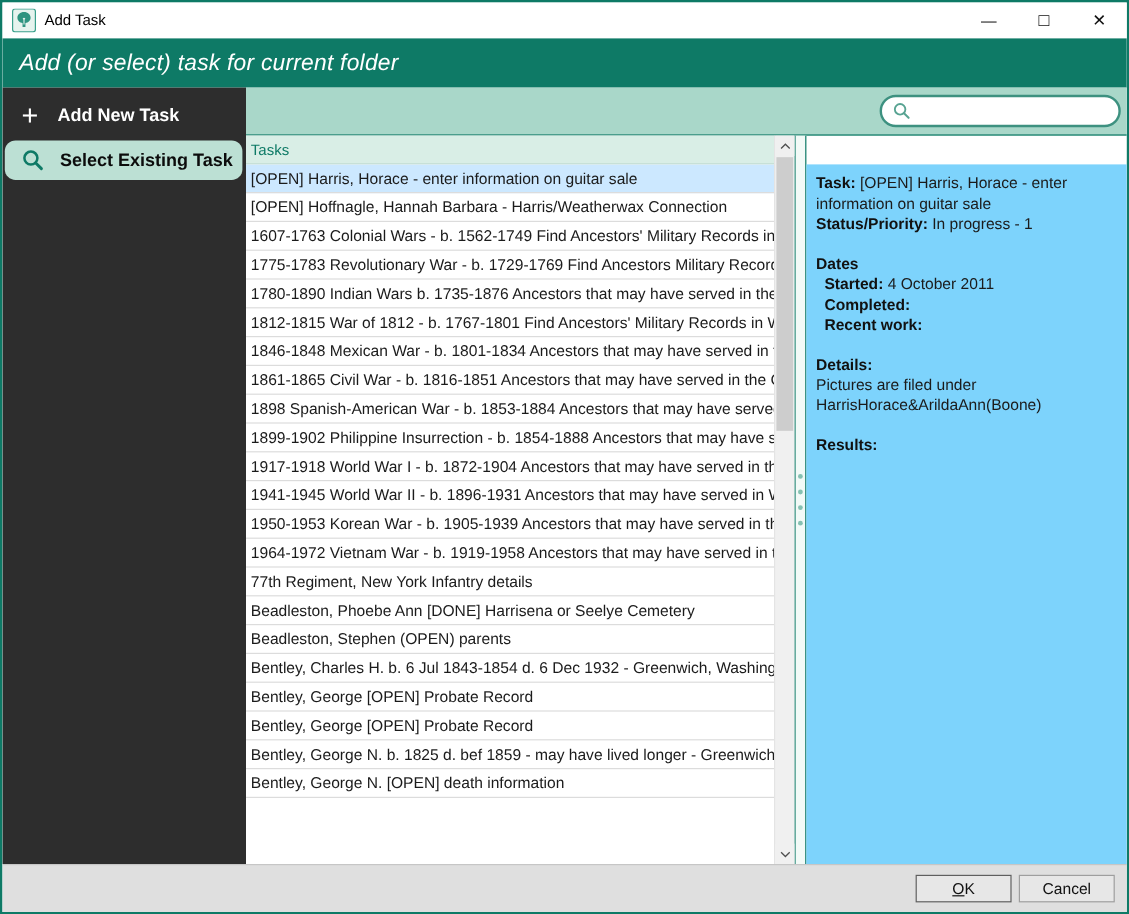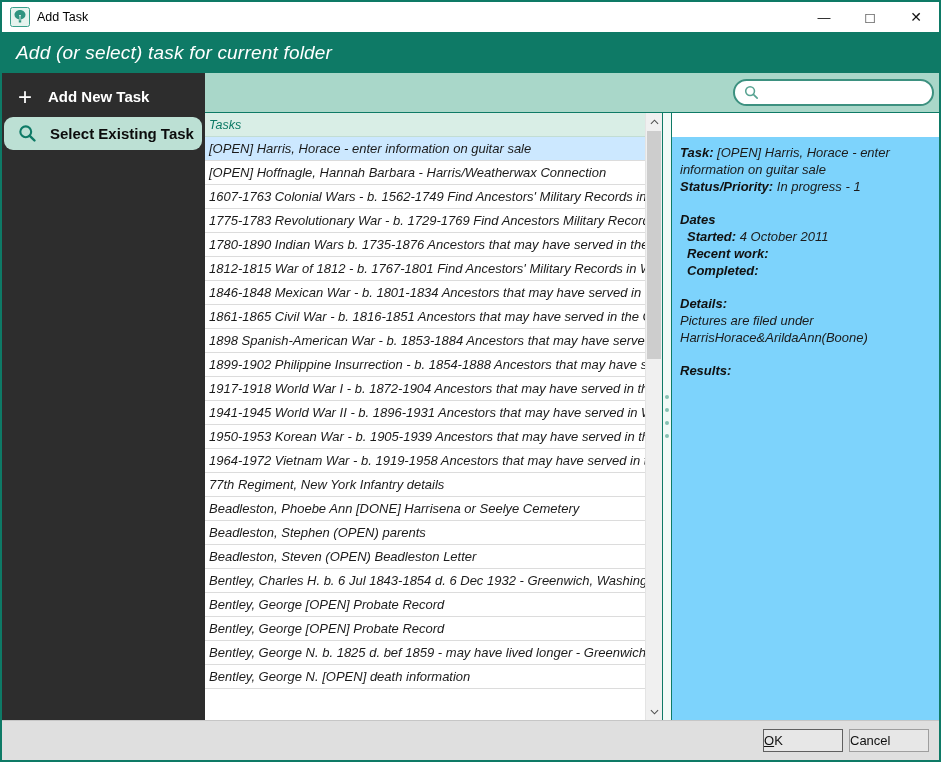--- a/index.html
+++ b/index.html
@@ -66,21 +66,21 @@
   .searchbox{
     width:201px; height:27px; background:#fff;
     border:2px solid #3d9180; border-radius:14px;
     display:flex; align-items:center; padding:0 8px; gap:5px;
   }
   .searchbox input{
     border:none; outline:none; flex:1; font-size:13px; min-width:0;
     font-family:"Liberation Sans", sans-serif; background:transparent;
   }
 
-  .content{ flex:1 1 auto; display:flex; min-height:0;font-style:italic; }
+  .content{ flex:1 1 auto; display:flex; min-height:0; }
 
   
   .list-panel{ width:440px; flex:0 0 auto; display:flex; flex-direction:column; background:#fff; overflow:hidden; }
   .list-header{
     height:24px; background:#d9eee6; color:#0e7a66;
     font-size:12.5px; display:flex; align-items:center;
     padding-left:4px; border-bottom:1px solid #c2ddd4; flex:0 0 auto;
   }
   .rows{ flex:1 1 auto; overflow:hidden; }
   .row{
@@ -119,21 +119,21 @@
 
   
   .footer{
     height:40px; background:#dfdfdf; border-top:1px solid #c6c6c6;
     display:flex; align-items:center; justify-content:flex-end;
     gap:6px; padding-right:10px; flex:0 0 auto;
   }
   .btn{
     width:80px; height:23px; background:#e7e7e7; border:1px solid #9e9e9e;
     font-size:13px; color:#111; font-family:"Liberation Sans", sans-serif;
-    display:flex; align-items:center; cursor:default;
+    display:flex; align-items:center; justify-content:center; cursor:default;
   }
   .btn.default{ border-color:#5f5f5f; }
   .btn span{ display:block; }
   .btn.default span::first-letter{ text-decoration:underline; }
 
   svg{ display:block; }
 </style>
 </head>
 <body>
 
@@ -206,21 +206,20 @@
               <div class="row">1861-1865 Civil War  - b. 1816-1851  Ancestors that may have served in the Civil Wa</div>
               <div class="row">1898 Spanish-American War - b. 1853-1884  Ancestors that may have served in the</div>
               <div class="row">1899-1902 Philippine Insurrection -  b. 1854-1888  Ancestors that may have served</div>
               <div class="row">1917-1918 World War I  - b. 1872-1904  Ancestors that may have served in the Wor</div>
               <div class="row">1941-1945 World War II - b. 1896-1931  Ancestors that may have served in World W</div>
               <div class="row">1950-1953 Korean War - b. 1905-1939  Ancestors that may have served in the Korea</div>
               <div class="row">1964-1972 Vietnam War - b. 1919-1958  Ancestors that may have served in the Viet</div>
               <div class="row">77th Regiment, New York Infantry details</div>
               <div class="row">Beadleston, Phoebe Ann [DONE] Harrisena or Seelye Cemetery</div>
               <div class="row">Beadleston, Stephen (OPEN) parents</div>
-              <div class="row">Beadleston, Steven (OPEN) Beadleston Letter</div>
               <div class="row">Bentley, Charles H. b. 6 Jul 1843-1854 d. 6 Dec 1932 - Greenwich, Washington, NY c</div>
               <div class="row">Bentley, George [OPEN] Probate Record</div>
               <div class="row">Bentley, George [OPEN] Probate Record</div>
               <div class="row">Bentley, George N.  b. 1825 d. bef 1859 - may have lived longer - Greenwich, Washi</div>
               <div class="row">Bentley, George N. [OPEN] death information</div>
             </div>
         </div>
 
         <div class="scrollbar">
           <div class="sb-arrow up">
@@ -252,25 +251,25 @@
             <span class="b">Status/Priority:</span>
             <span>In progress - 1</span>
           </div>
           <div class="spacer"></div>
           <div class="b">Dates</div>
           <div class="ind">
             <span class="b">Started:</span>
             <span>4 October 2011</span>
           </div>
           <div class="ind">
+            <span class="b">Completed:</span>
+            <span></span>
+          </div>
+          <div class="ind">
             <span class="b">Recent work:</span>
-            <span></span>
-          </div>
-          <div class="ind">
-            <span class="b">Completed:</span>
             <span></span>
           </div>
           <div class="spacer"></div>
           <div class="b">Details:</div>
           <div>Pictures are filed under HarrisHorace&amp;ArildaAnn(Boone)</div>
           <div class="spacer"></div>
           <div class="b">Results:</div>
           <div></div>
         </div>
 

